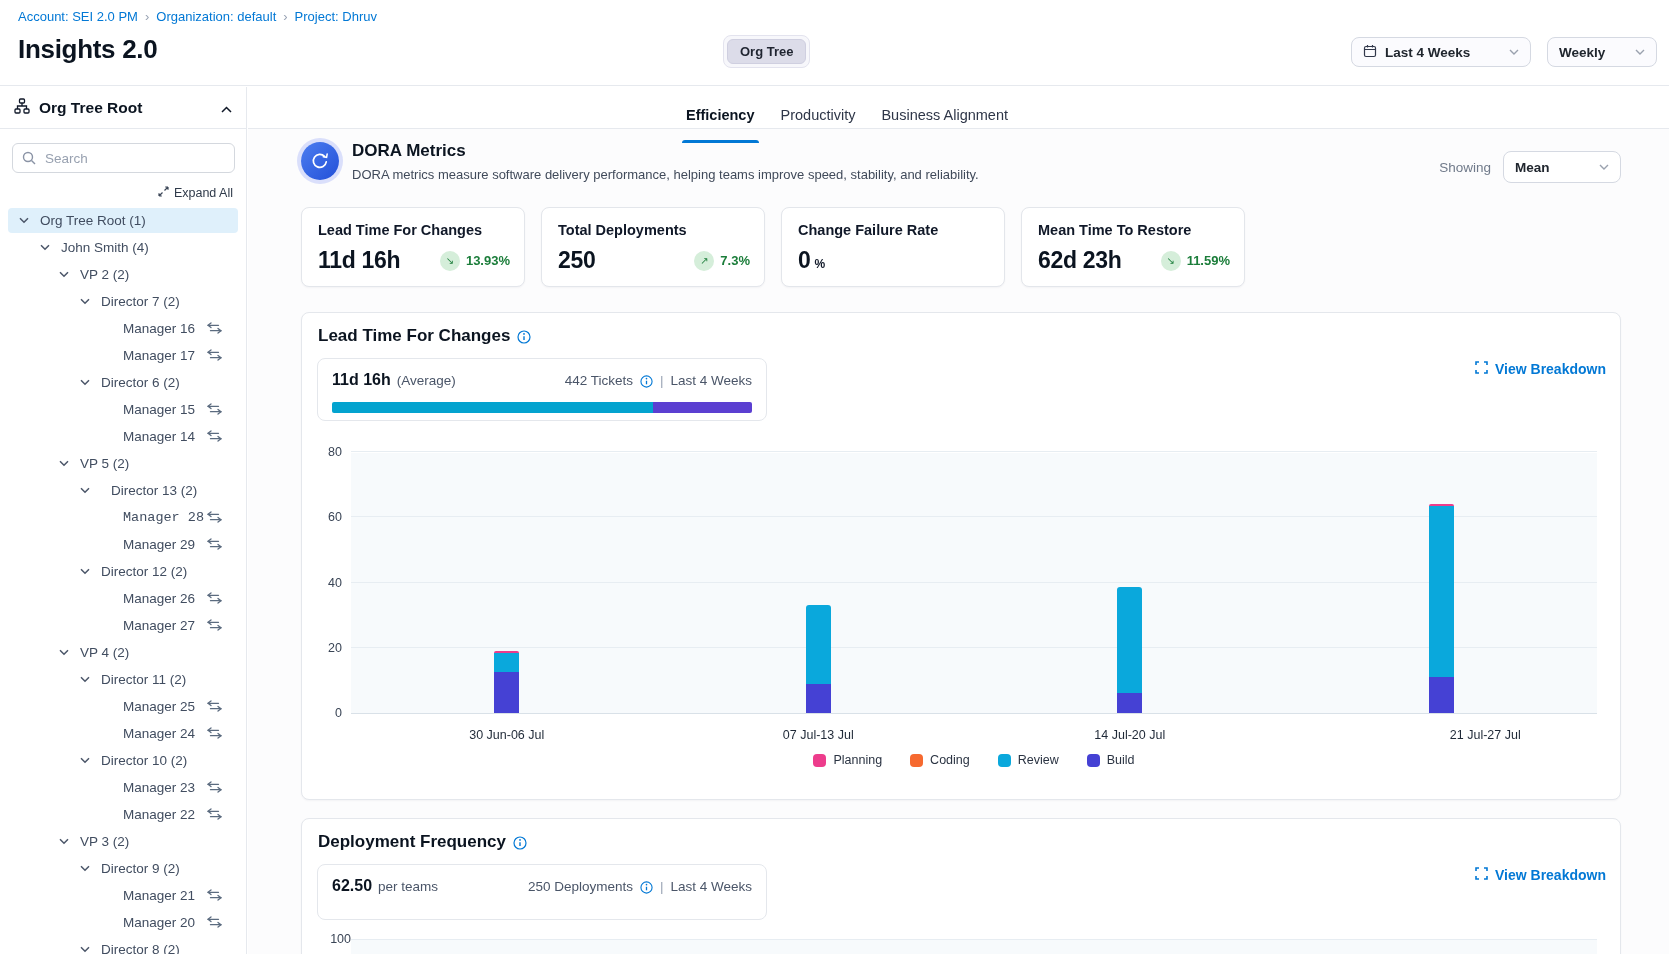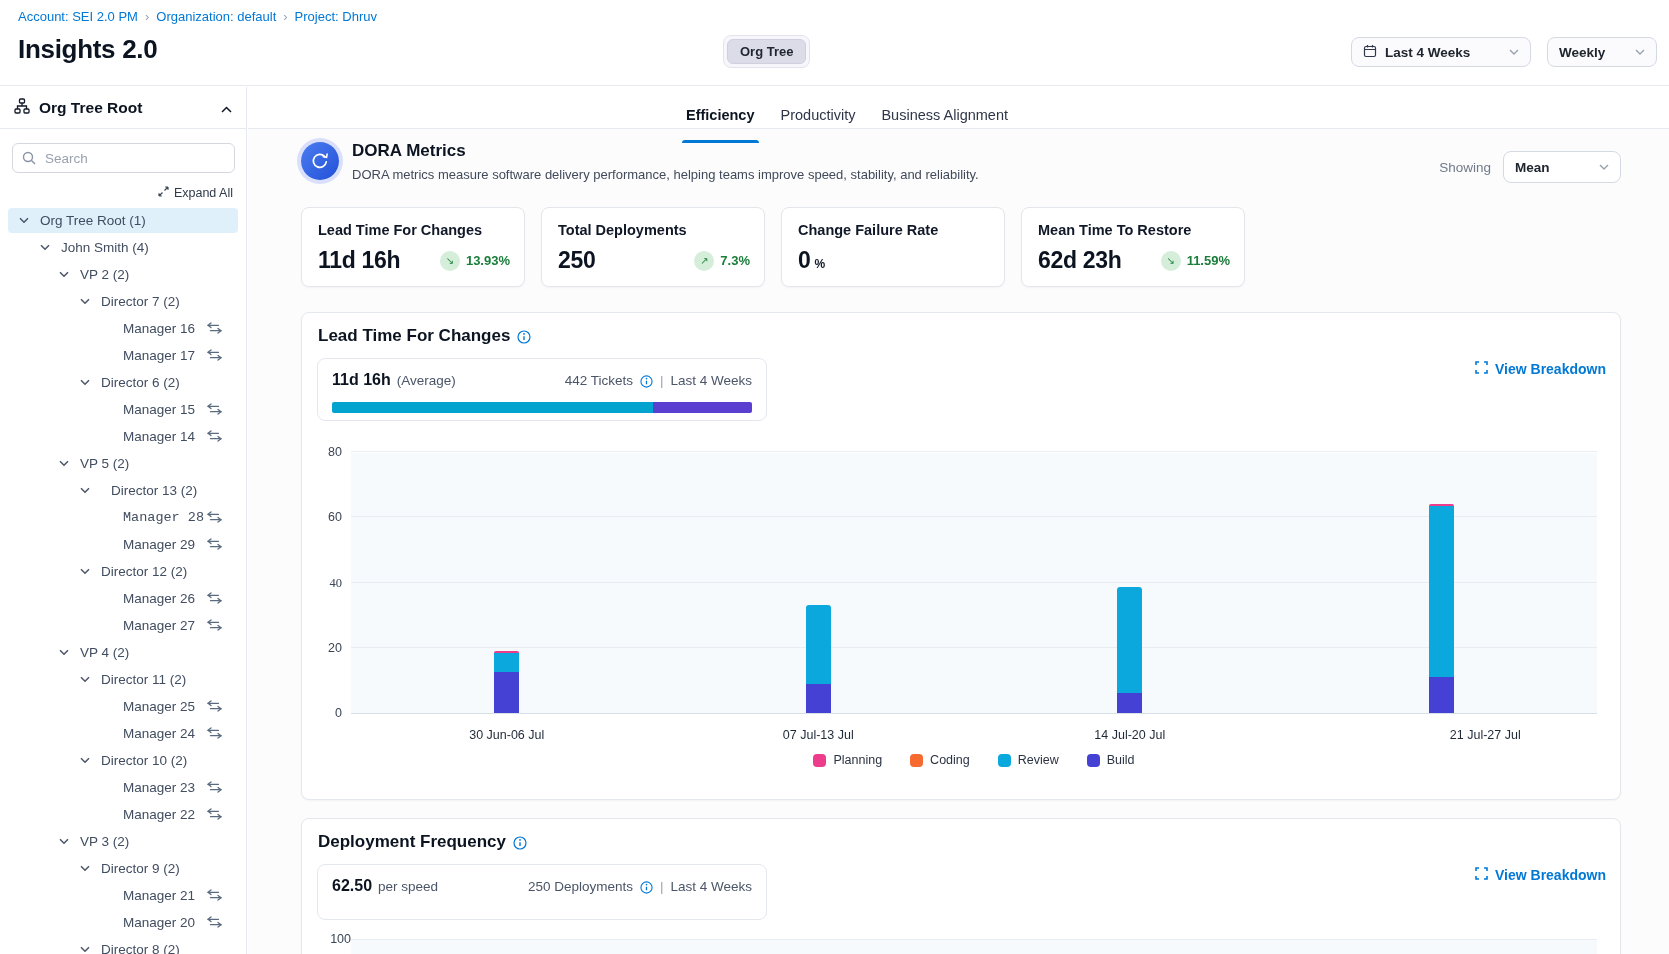--- a/index.html
+++ b/index.html
@@ -606,21 +606,21 @@
                 <span class="leg-sw" style="background: rgb(10, 168, 220);"></span>
                 <span>Review</span>
               </div>
               <div class="leg-item">
                 <span class="leg-sw" style="background: rgb(69, 65, 212);"></span>
                 <span>Build</span>
               </div>
             </div>
         <div class="ytick" style="top: 253px;">0</div>
             <div class="ytick" style="top: 187.75px;">20</div>
-            <div class="ytick" style="top: 122.5px; font-family: Liberation Serif, serif;">40</div>
+            <div class="ytick" style="top: 122.5px;">40</div>
             <div class="ytick" style="top: 57.25px;">60</div>
             <div class="ytick" style="top: -8px;">80</div>
           </div>
       </section>
 
       <section class="panel deploy">
         <div class="p-title">
           <span>Deployment Frequency</span>
           <span class="info-ic">
               <svg width="14" height="14" viewBox="0 0 14 14" fill="none">
@@ -636,21 +636,21 @@
                 <path d="M9 1 H12 V4"></path>
                 <path d="M12 9 V12 H9"></path>
                 <path d="M4 12 H1 V9"></path>
               </svg></span>
           <span>View Breakdown</span>
         </div>
 
         <div class="sum-card" style="height:56px">
           <div class="sum-left">
             <span class="sum-val">62.50</span>
-            <span class="sum-sub">per speed</span>
+            <span class="sum-sub">per teams</span>
           </div>
           <div class="sum-right">
             <span>250 Deployments</span>
             <span class="info-ic">
                 <svg width="13" height="13" viewBox="0 0 14 14" fill="none">
                   <circle cx="7" cy="7" r="6" stroke="#0278D5" stroke-width="1.2"></circle>
                   <path d="M7 6.2 V10" stroke="#0278D5" stroke-width="1.4"></path>
                   <circle cx="7" cy="3.9" r="0.9" fill="#0278D5"></circle>
                 </svg>
               </span>

